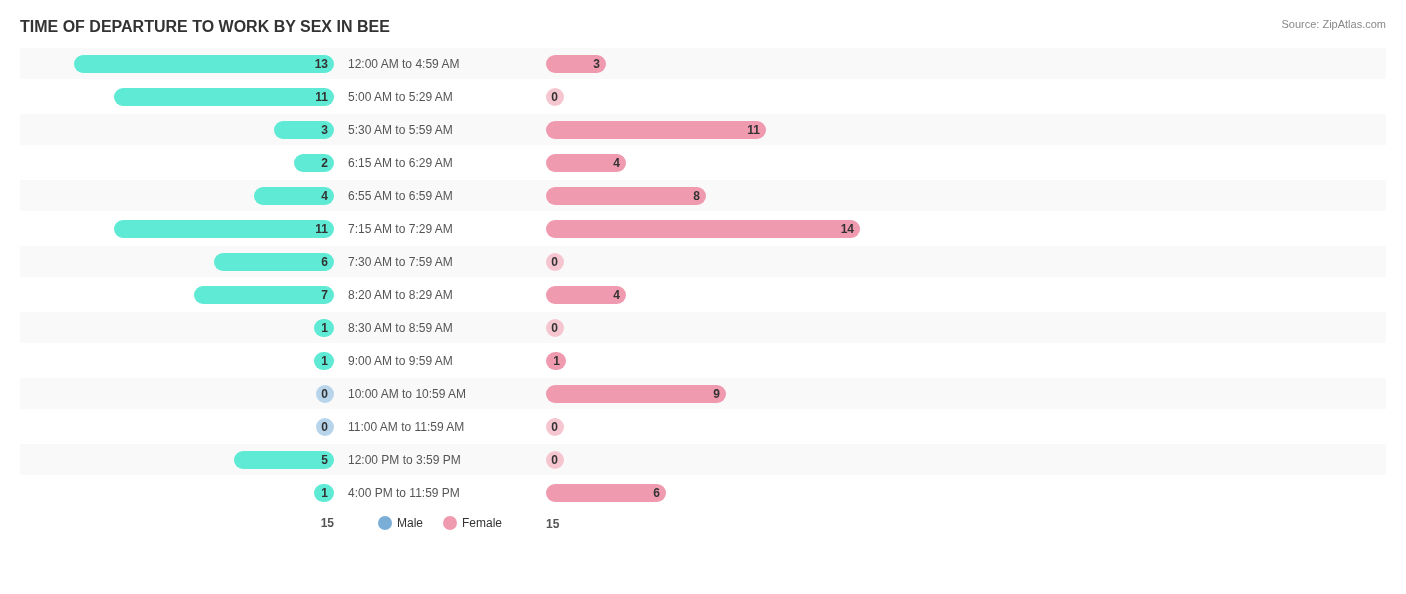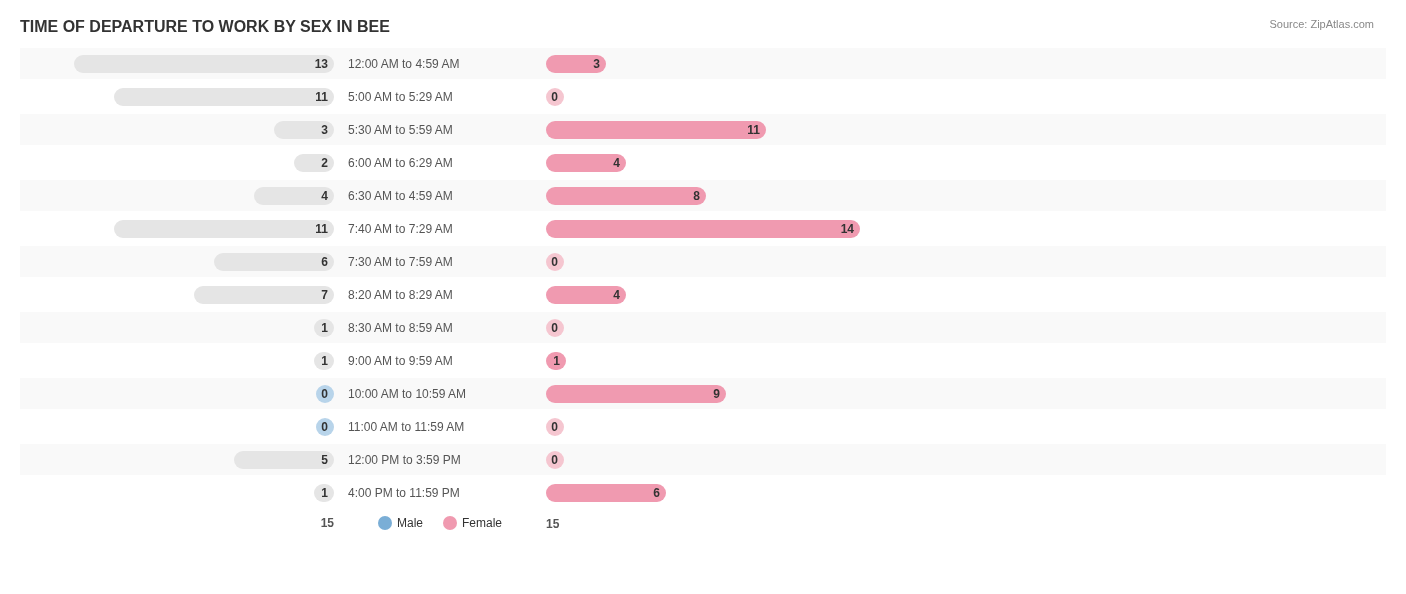--- a/index.html
+++ b/index.html
@@ -18,21 +18,21 @@
     }
     .chart-title {
       font-size: 16px;
       font-weight: bold;
       color: #333;
       margin-bottom: 12px;
     }
     .source-text {
       position: absolute;
       top: 18px;
-      right: 32px;
+      right: 20px;
       font-size: 11px;
       color: #888;
     }
     .chart-area {
       position: relative;
       width: 100%;
     }
     .row {
       display: flex;
       align-items: center;
@@ -49,21 +49,21 @@
     .left-section {
       width: 320px;
       display: flex;
       align-items: center;
       justify-content: flex-end;
       padding-right: 6px;
       flex-shrink: 0;
     }
     .male-bar {
       height: 18px;
-      background: #e5e5e5;
+      background: #5eead4;
       border-radius: 9px;
       display: flex;
       align-items: center;
       justify-content: flex-end;
       padding-right: 6px;
       min-width: 18px;
     }
     .male-bar.zero {
       width: 18px;
       background: #b8d4ea;
@@ -194,47 +194,47 @@
             <span class="bar-label">11</span>
           </div>
         </div>
       </div>
       <div class="row">
         <div class="left-section">
           <div class="male-bar" style="width: 40px;">
             <span class="bar-label">2</span>
           </div>
         </div>
-        <div class="center-label">6:00 AM to 6:29 AM</div>
+        <div class="center-label">6:15 AM to 6:29 AM</div>
         <div class="right-section">
           <div class="female-bar" style="width: 80px;">
             <span class="bar-label">4</span>
           </div>
         </div>
       </div>
       <div class="row">
         <div class="left-section">
           <div class="male-bar" style="width: 80px;">
             <span class="bar-label">4</span>
           </div>
         </div>
-        <div class="center-label">6:30 AM to 4:59 AM</div>
+        <div class="center-label">6:55 AM to 6:59 AM</div>
         <div class="right-section">
           <div class="female-bar" style="width: 160px;">
             <span class="bar-label">8</span>
           </div>
         </div>
       </div>
       <div class="row">
         <div class="left-section">
           <div class="male-bar" style="width: 220px;">
             <span class="bar-label">11</span>
           </div>
         </div>
-        <div class="center-label">7:40 AM to 7:29 AM</div>
+        <div class="center-label">7:15 AM to 7:29 AM</div>
         <div class="right-section">
           <div class="female-bar" style="width: 332px;">
             <span class="bar-label">14</span>
           </div>
         </div>
       </div>
       <div class="row">
         <div class="left-section">
           <div class="male-bar" style="width: 120px;">
             <span class="bar-label">6</span>

